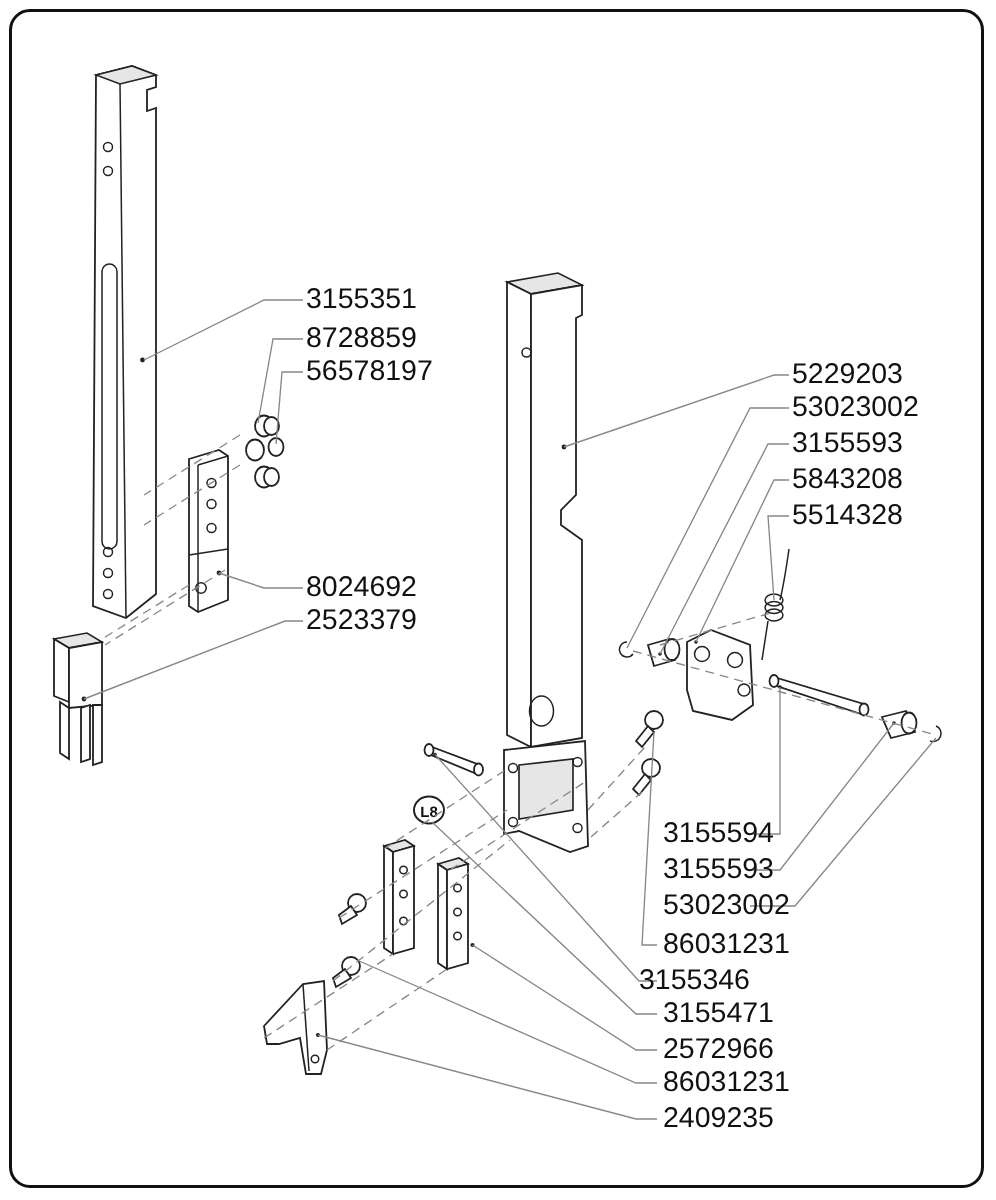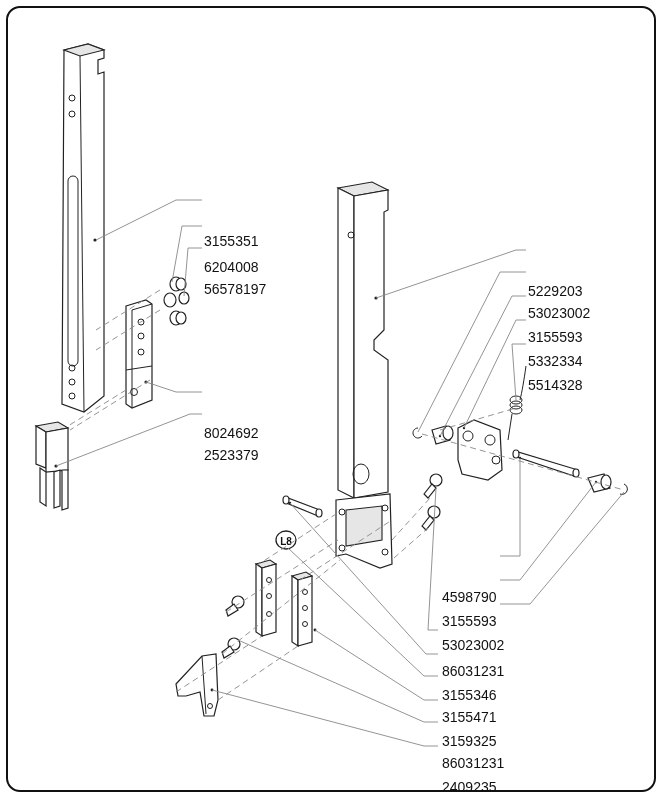--- a/index.html
+++ b/index.html
@@ -1,19 +1,19 @@
 <!DOCTYPE html>
 <html><head>
 <meta charset="utf-8">
 <style>
   html, body { margin:0; padding:0; background:#ffffff; }
   body { width:664px; height:800px; position:relative; overflow:hidden; font-family:"Liberation Sans", sans-serif; }
   .frame { position:absolute; left:6px; top:6px; width:650px; height:786px; border:2px solid #111; border-radius:14px; box-sizing:border-box; }
   svg.drawing { position:absolute; left:0; top:0; }
-  .lbl { position:absolute; font-size:14px; color:#111; line-height:18px; white-space:nowrap;margin-top:41px; }
+  .lbl { position:absolute; font-size:19px; color:#111; line-height:18px; white-space:nowrap; }
   .part { fill:#fff; stroke:#222; stroke-width:1.2; }
   .shade { fill:#e6e6e6; stroke:#222; stroke-width:1.1; }
   .thin { fill:none; stroke:#222; stroke-width:1; }
   .lead { fill:none; stroke:#888; stroke-width:0.9; }
   .dash { fill:none; stroke:#888; stroke-width:0.9; stroke-dasharray:6 4; }
   .dot { fill:#222; }
 </style>
 </head>
 <body>
 
@@ -208,32 +208,32 @@
     <polyline class="lead" points="436,488 428,630 438,630"></polyline>
     <polyline class="lead" points="290,503 426,654 438,654"></polyline>
     <polyline class="lead" points="288,548 424,676 438,676"></polyline>
     <polyline class="lead" points="315,630 424,700 438,700"></polyline>
     <polyline class="lead" points="238,640 424,722 438,722"></polyline>
     <polyline class="lead" points="212,690 424,746 438,746"></polyline>
   </g>
 </svg>
 
 <div class="lbl" style="left:204px;top:191px">3155351</div>
-<div class="lbl" style="left:204px;top:217px">6204008</div>
+<div class="lbl" style="left:204px;top:217px">8728859</div>
 <div class="lbl" style="left:204px;top:239px">56578197</div>
 <div class="lbl" style="left:204px;top:383px">8024692</div>
 <div class="lbl" style="left:204px;top:405px">2523379</div>
 
 <div class="lbl" style="left:528px;top:241px">5229203</div>
 <div class="lbl" style="left:528px;top:263px">53023002</div>
 <div class="lbl" style="left:528px;top:287px">3155593</div>
-<div class="lbl" style="left:528px;top:311px">5332334</div>
+<div class="lbl" style="left:528px;top:311px">5843208</div>
 <div class="lbl" style="left:528px;top:335px">5514328</div>
 
-<div class="lbl" style="left:442px;top:547px">4598790</div>
+<div class="lbl" style="left:442px;top:547px">3155594</div>
 <div class="lbl" style="left:442px;top:571px">3155593</div>
 <div class="lbl" style="left:442px;top:595px">53023002</div>
 <div class="lbl" style="left:442px;top:621px">86031231</div>
-<div class="lbl" style="left:442px;top:645px">3155346</div>
+<div class="lbl" style="left:426px;top:645px">3155346</div>
 <div class="lbl" style="left:442px;top:667px">3155471</div>
-<div class="lbl" style="left:442px;top:691px">3159325</div>
+<div class="lbl" style="left:442px;top:691px">2572966</div>
 <div class="lbl" style="left:442px;top:713px">86031231</div>
 <div class="lbl" style="left:442px;top:737px">2409235</div>
 
 </body></html>

